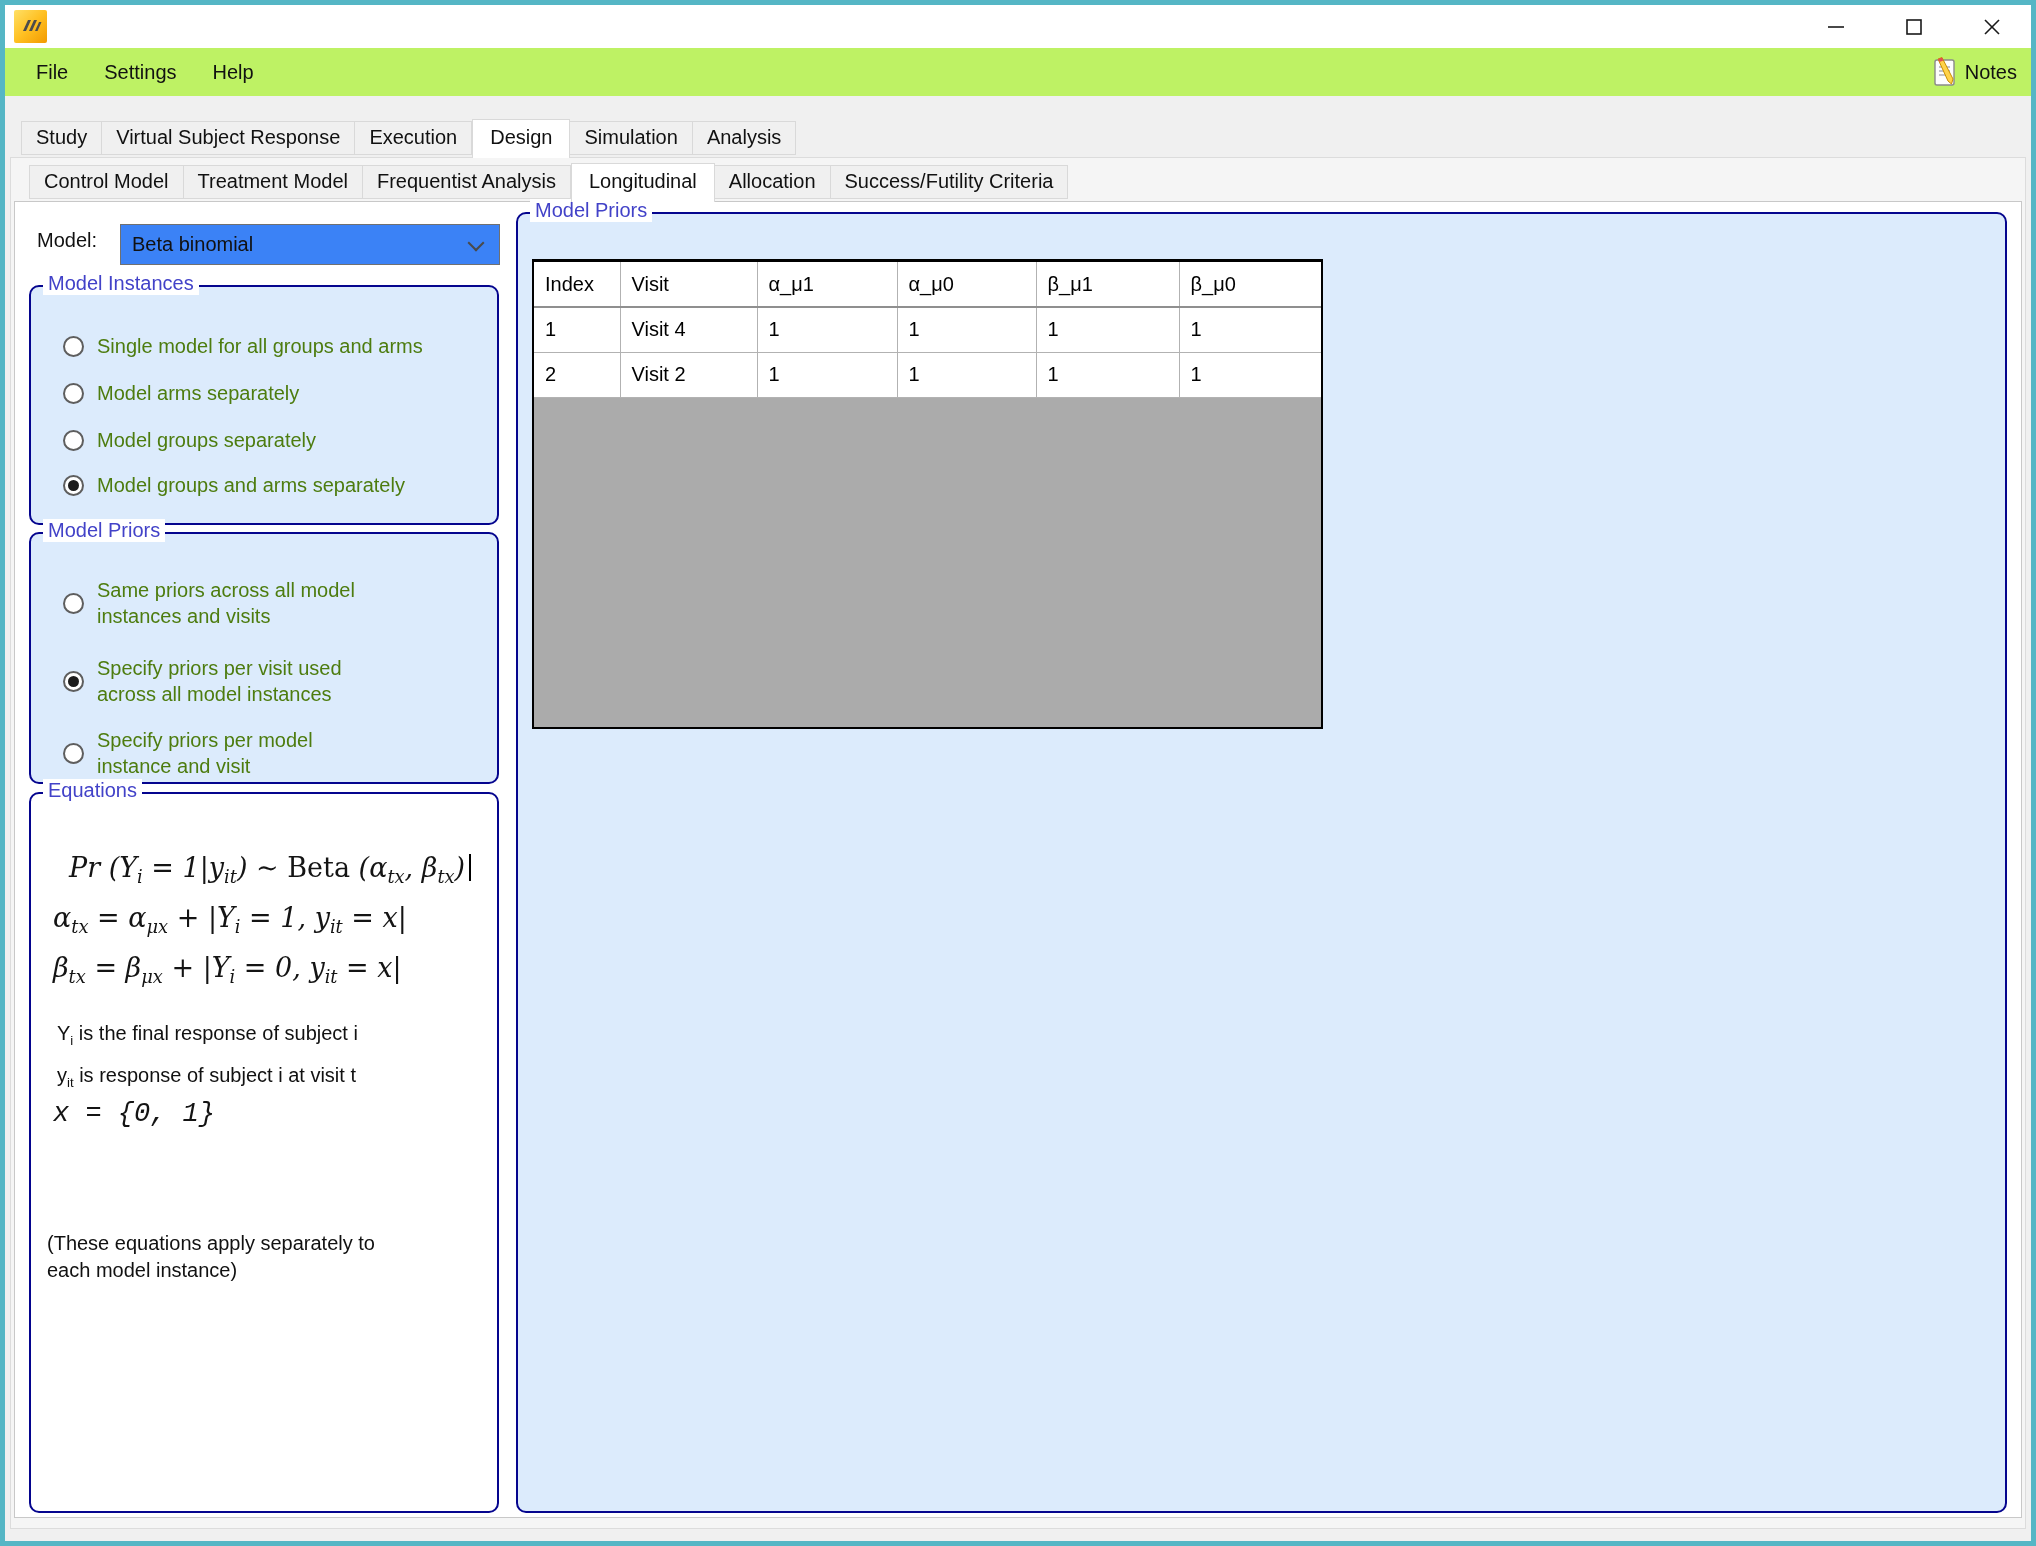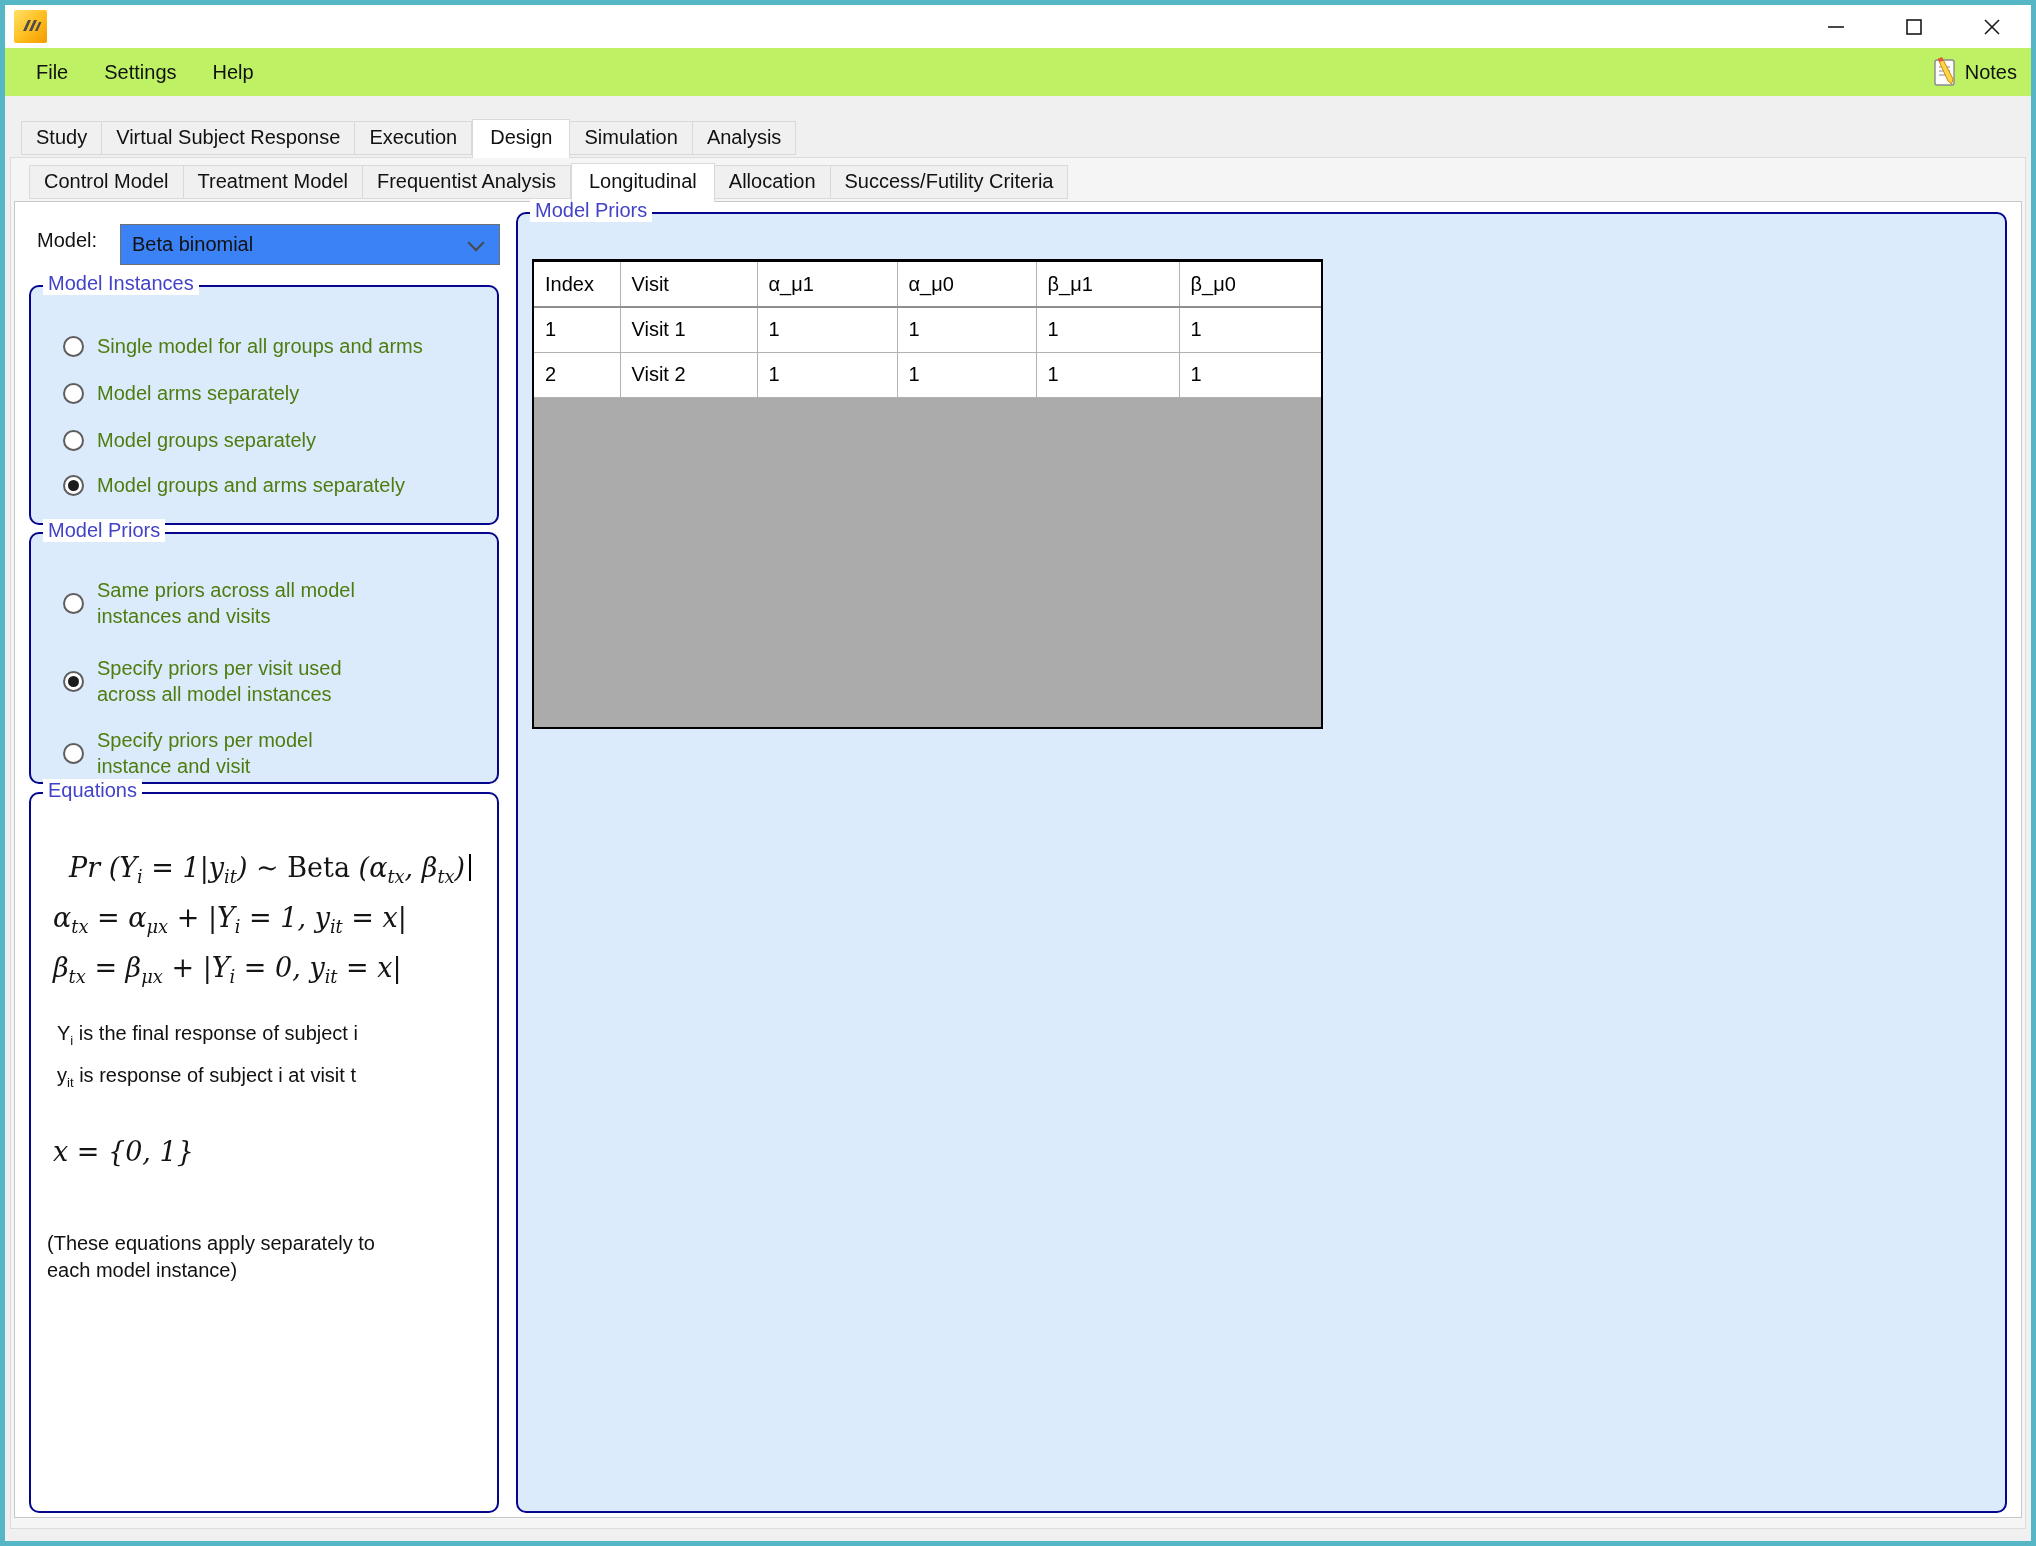--- a/index.html
+++ b/index.html
@@ -64,21 +64,21 @@
   .eq { position:absolute; font-family:"DejaVu Serif",serif; font-style:italic; font-size:27px; color:#141414; white-space:nowrap; }
   .eq sub, .note sub { font-size:66%; line-height:0; }
   .rm { font-style:normal; }
   .caret { display:inline-block; width:2px; height:27px; background:#000; margin-left:4px; vertical-align:-4px; }
   .eq1 { left:38px; top:58px; }
   .eq2 { left:22px; top:108px; }
   .eq3 { left:22px; top:158px; }
   .note { position:absolute; font-size:20px; color:#111; white-space:nowrap; }
   .note1 { left:26px; top:228px; }
   .note2 { left:26px; top:270px; }
-  .eqset { left:22px; top:342px; }
+  .eqset { left:22px; top:305px;font-family:Liberation Mono, monospace; }
   .eq-footer { position:absolute; left:16px; top:436px; font-size:20px; color:#111; line-height:27px; }
 
   
   .ptable-wrap { position:absolute; left:14px; top:45px; width:791px; height:470px; background:#ababab; border:2px solid #000; border-top:3px solid #000; }
   table.ptable { border-collapse:collapse; table-layout:fixed; width:787px; background:#fff; }
   .ptable th, .ptable td { border:1px solid #b2b2b2; height:45px; font-size:20px; font-weight:normal; text-align:left; padding:0 0 0 11px; color:#000; background:#fff; overflow:hidden; }
   .ptable thead th { border-bottom:2px solid #8f8f8f; }
   .ptable tr > *:first-child { border-left:none; }
   .ptable tr > *:last-child { border-right:none; }
   .ptable thead th { border-top:none; }
@@ -258,21 +258,21 @@
               <th style="width: 137px;">Visit</th>
               <th style="width: 140px;">α_μ1</th>
               <th style="width: 139px;">α_μ0</th>
               <th style="width: 143px;">β_μ1</th>
               <th style="width: 142px;">β_μ0</th>
             </tr>
           </thead>
         <tbody>
             <tr>
               <td>1</td>
-              <td>Visit 1</td>
+              <td>Visit 4</td>
               <td>1</td>
               <td>1</td>
               <td>1</td>
               <td>1</td>
             </tr>
             <tr>
               <td>2</td>
               <td>Visit 2</td>
               <td>1</td>
               <td>1</td>

